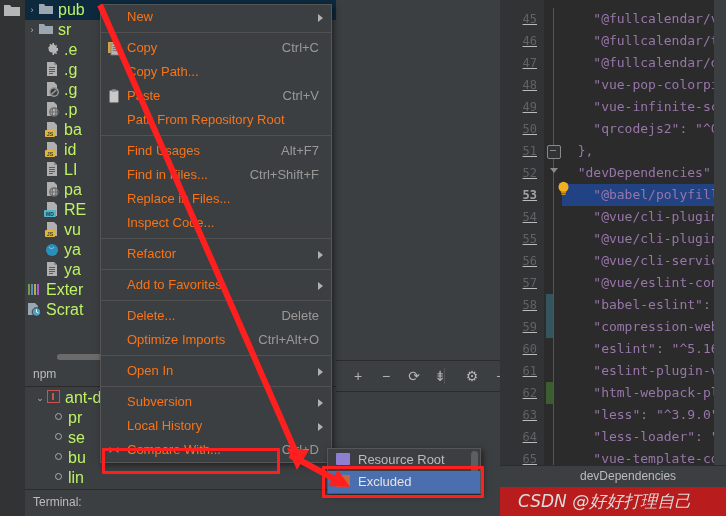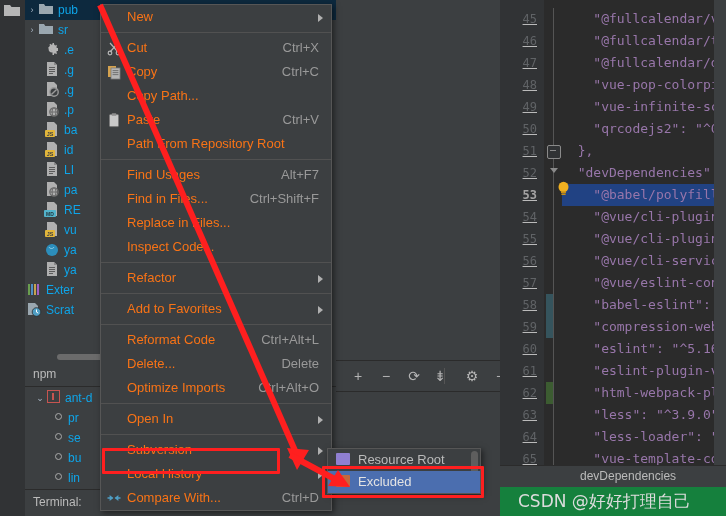--- a/index.html
+++ b/index.html
@@ -14,21 +14,21 @@
 
   
   .project-pane{position:absolute;left:0;top:0;width:336px;height:340px;background:#3c3f41;}
   .pane-gutter{position:absolute;left:0;top:0;width:25px;height:340px;background:#313335;}
   .gutter-folder-icon{position:absolute;left:4px;top:4px;width:16px;height:13px;}
   .tree{position:absolute;left:25px;top:0;right:0;top:0;}
   .trow{position:relative;height:20px;line-height:20px;white-space:nowrap;overflow:hidden;}
   .trow.sel{background:#0d293e;}
   .tw{display:inline-block;width:12px;text-align:center;color:#a9b7c6;font-size:9px;vertical-align:top;}
   .ticon{display:inline-block;width:16px;height:16px;vertical-align:-3px;margin-right:4px;position:relative;}
-  .tlabel{color:#0ea5e9;font-size:12px;vertical-align:top;}
+  .tlabel{color:#bef264;font-size:16px;vertical-align:top;}
 
   
   .npm-pane{position:absolute;left:0;top:340px;width:336px;height:176px;background:#3c3f41;}
   .npm-gutter{position:absolute;left:0;top:0;width:25px;height:176px;background:#313335;}
   .npm-header{position:absolute;left:25px;top:24px;height:20px;line-height:20px;padding-left:8px;color:#bbbbbb;font-size:12px;}
   .npm-divider{position:absolute;left:25px;right:0;top:46px;height:1px;background:#2b2b2b;}
   .npm-scroll{position:absolute;left:57px;top:14px;width:112px;height:6px;background:#6b6b6b;border-radius:3px;}
   .npm-tree{position:absolute;left:25px;top:48px;right:0;}
   .nrow{height:20px;line-height:20px;white-space:nowrap;overflow:hidden;padding-left:8px;}
   .nrow .tw{width:14px;}
@@ -83,21 +83,21 @@
   .smi .smtext{position:absolute;left:30px;top:0;font-size:13px;color:#bbbbbb;}
   .smi.sel{background:#4b6eaf;}
   .smi.sel .smtext{color:#e3e3e3;}
   .smi .smicon{position:absolute;left:8px;top:4px;width:14px;height:12px;border-radius:1px;}
   .smi .smicon:after{content:"";position:absolute;left:0;top:-2px;width:6px;height:3px;border-radius:1px 1px 0 0;}
   .sm-scroll{position:absolute;right:2px;top:2px;width:7px;height:28px;background:#5e5e5e;border-radius:4px;}
   .hlbox{position:absolute;border:3px solid #ff1f1f;border-radius:1px;}
   svg.arrows{position:absolute;left:0;top:0;width:726px;height:516px;}
 
   
-  .watermark{position:absolute;left:500px;bottom:0;width:226px;height:29px;background:#15803d;}
+  .watermark{position:absolute;left:500px;bottom:0;width:226px;height:29px;background:#b91c1c;font-style:italic;}
   .watermark span{position:absolute;left:18px;top:3px;font-size:17px;color:#dcdcdc;
      font-family:"DejaVu Sans", sans-serif;}
 </style>
 </head>
 <body>
 
 <div class="root">
 
   <div class="project-pane">
     <div class="pane-gutter">
@@ -306,32 +306,20 @@
   </div>
 
   <div class="ctx" id="ctx">
       <div class="mi">
         <span class="mtext">New</span>
         <span class="marrow"></span>
       </div>
       <div class="msep"></div>
       <div class="mi">
         <span class="micon"><svg viewBox="0 0 16 16">
-            <g stroke="#b5b5b5" stroke-width="1.2" fill="none">
-              <line x1="4" y1="3" x2="12" y2="12"></line>
-              <line x1="12" y1="3" x2="4" y2="12"></line>
-              <circle cx="4" cy="13" r="1.8"></circle>
-              <circle cx="12" cy="13" r="1.8"></circle>
-            </g>
-          </svg></span>
-        <span class="mtext">Cut</span>
-        <span class="macc">Ctrl+X</span>
-      </div>
-      <div class="mi">
-        <span class="micon"><svg viewBox="0 0 16 16">
             <rect x="2" y="2" width="8" height="11" fill="#d4a24f"></rect>
             <rect x="5" y="4" width="9" height="11" fill="#b5b5b5" stroke="#7a7a7a" stroke-width=".8"></rect>
             <g fill="#6a6a6a">
               <rect x="6.6" y="6.2" width="5.8" height=".9"></rect>
               <rect x="6.6" y="8.2" width="5.8" height=".9"></rect>
               <rect x="6.6" y="10.2" width="5.8" height=".9"></rect>
             </g>
           </svg></span>
         <span class="mtext">Copy</span>
         <span class="macc">Ctrl+C</span>
@@ -370,24 +358,20 @@
         <span class="mtext">Refactor</span>
         <span class="marrow"></span>
       </div>
       <div class="msep"></div>
       <div class="mi">
         <span class="mtext">Add to Favorites</span>
         <span class="marrow"></span>
       </div>
       <div class="msep"></div>
       <div class="mi">
-        <span class="mtext">Reformat Code</span>
-        <span class="macc">Ctrl+Alt+L</span>
-      </div>
-      <div class="mi">
         <span class="mtext">Delete...</span>
         <span class="macc">Delete</span>
       </div>
       <div class="mi">
         <span class="mtext">Optimize Imports</span>
         <span class="macc">Ctrl+Alt+O</span>
       </div>
       <div class="msep"></div>
       <div class="mi">
         <span class="mtext">Open In</span>

